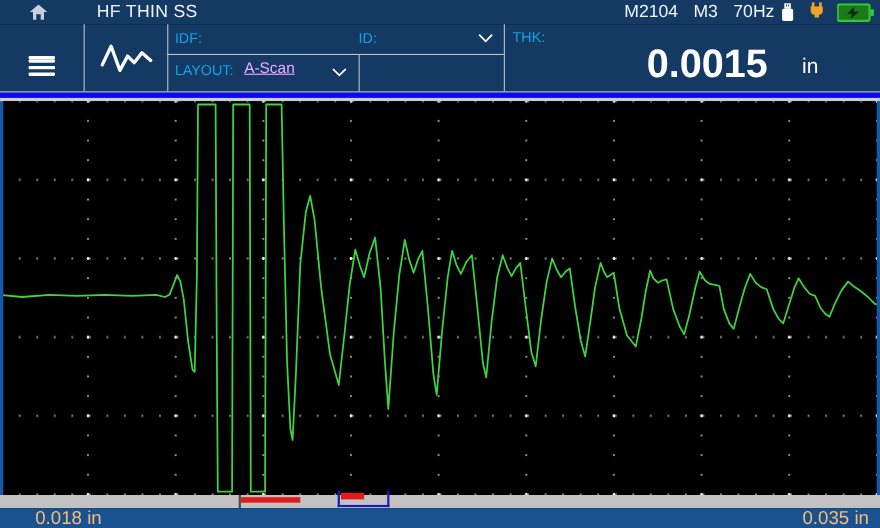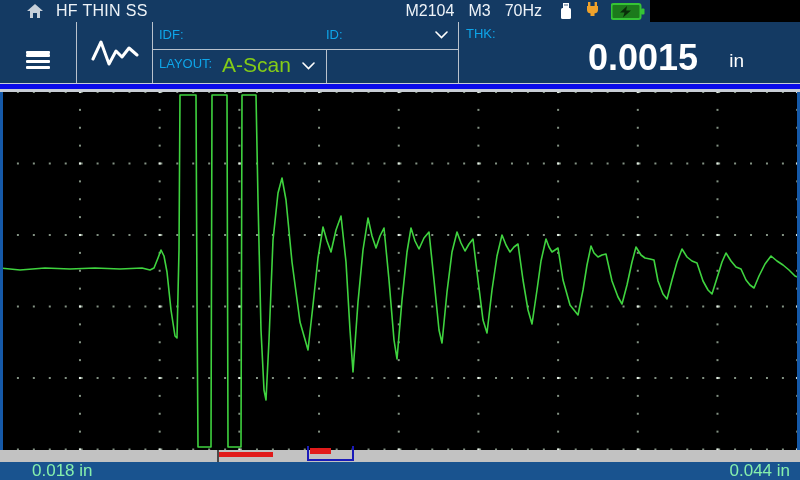--- a/index.html
+++ b/index.html
@@ -1,43 +1,43 @@
 <!DOCTYPE html>
 <html><head>
 <meta charset="utf-8">
 <style>
   * { margin:0; padding:0; box-sizing:border-box; }
   html,body { width:800px; height:480px; overflow:hidden; background:#000; }
   body { font-family:"Liberation Sans", sans-serif; position:relative; }
 
   
-  .topbar { position:absolute; left:0; top:0; width:650px; height:22px;
-            background:#143a63; display:flex; align-items:center; color:#eef3f8; }
+  .topbar { position:absolute; left:0; top:0; width:800px; height:22px;
+            background:#143a63; display:flex; align-items:center; color:#eef3f8;gap:32px; }
   .topbar .home { margin-left:27px; display:flex; align-items:center; }
   .topbar .title { margin-left:13px; font-size:16px; letter-spacing:.3px; }
-  .topbar .status { position:absolute; right:108px; top:0; height:22px; display:flex;
+  .topbar .status { position:absolute; right:96px; top:0; height:22px; display:flex;
                     align-items:center; gap:14px; font-size:16px; }
   .topbar .sysicons { position:absolute; right:5px; top:0; height:22px; display:flex;
                       align-items:center; gap:10px; }
 
   
   .toolbar { position:absolute; left:0; top:22px; width:800px; height:61px;
              background:#143a63; color:#e7edf4; }
   .tb-div-v { position:absolute; top:0; bottom:0; width:1px; background:#b9c2cd; }
   .tb-div-h { position:absolute; left:152px; width:306px; top:27px; height:1px; background:#b9c2cd; }
   .tb-btn { position:absolute; top:0; height:61px; display:flex; align-items:center; justify-content:center; }
   .hamburger div { width:24px; height:3px; background:#fff; margin:3px 0; border-radius:1px; }
   .cell-label { font-size:13px; color:#0ea5e9; }
   .row1 { position:absolute; left:152px; top:0; width:306px; height:27px; }
   .row2 { position:absolute; left:152px; top:28px; width:306px; height:33px;text-align:right; }
   .idf-label { position:absolute; left:7px; top:5px; }
   .id-label { position:absolute; left:174px; top:5px; }
   .id-chevron { position:absolute; right:10px; top:9px; }
   .layout-label { position:absolute; left:7px; top:6px; }
-  .layout-value { position:absolute; left:70px; top:3px; font-size:21px; color:#84cc16; }
+  .layout-value { position:absolute; left:70px; top:3px; font-size:14px; color:#f0abfc;text-decoration:underline; }
   .layout-chevron { position:absolute; left:150px; top:12px; }
   .row2-div { position:absolute; left:174px; top:0; bottom:0; width:1px; background:#b9c2cd; }
   .thk { position:absolute; left:458px; top:0; width:348px; height:61px; }
   .thk-label { position:absolute; left:8px; top:4px; }
   .thk-value { position:absolute; left:80px; top:15px; width:210px; text-align:center;
                font-size:36px; font-weight:bold; color:#fff; }
   .thk-unit { position:absolute; right:62px; top:28px; font-size:19px; font-weight:normal; color:#fff; }
 
   
   .sep { position:absolute; left:0; top:83px; width:800px; height:9px; background:#c9ced6; }
@@ -60,21 +60,21 @@
   .gatestrip { position:absolute; left:0; top:450px; width:800px; height:12px; background:#c2c2c2; }
   .gate { position:absolute; }
   .g-marker { top:450px; height:12px; background:#4a4a4a; }
   .g-red1 { top:452px; height:5px; background:#e11b1b; }
   .g-bracket { top:446px; height:15px; border-left:2px solid #1b1bb9;
                border-right:2px solid #1b1bb9; border-bottom:2px solid #1b1bb9; }
   .g-red2 { top:448px; height:6px; background:#e11b1b; }
 
   
   .footer { position:absolute; left:0; top:462px; width:800px; height:18px; background:#19538f;
-            color:#86efac; font-size:17px; }
+            color:#fdba74; font-size:17px; }
   .footer .min { position:absolute; left:32px; top:0; line-height:18px; }
   .footer .max { position:absolute; right:10px; top:0; line-height:18px; }
 </style>
 </head>
 <body>
 
 <div class="topbar">
   <span class="home">
     <svg width="16" height="15" viewBox="0 0 16 15">
       <path d="M8 0 L16 7 H13 V14 H10 V9 H6 V14 H3 V7 H0 Z" fill="#c7d0da"></path>
@@ -162,14 +162,14 @@
 <div class="edge-marker edge-right"></div>
 
 <div class="gatestrip"></div>
 <div class="gate g-marker" style="left: 217px; width: 2px;"></div>
 <div class="gate g-red1" style="left: 219px; width: 54px;"></div>
 <div class="gate g-bracket" style="left: 307px; width: 47px;"></div>
 <div class="gate g-red2" style="left: 310px; width: 21px;"></div>
 
 <div class="footer">
   <span class="min">0.018 in</span>
-  <span class="max">0.044 in</span>
+  <span class="max">0.035 in</span>
 </div>
 
 </body></html>

